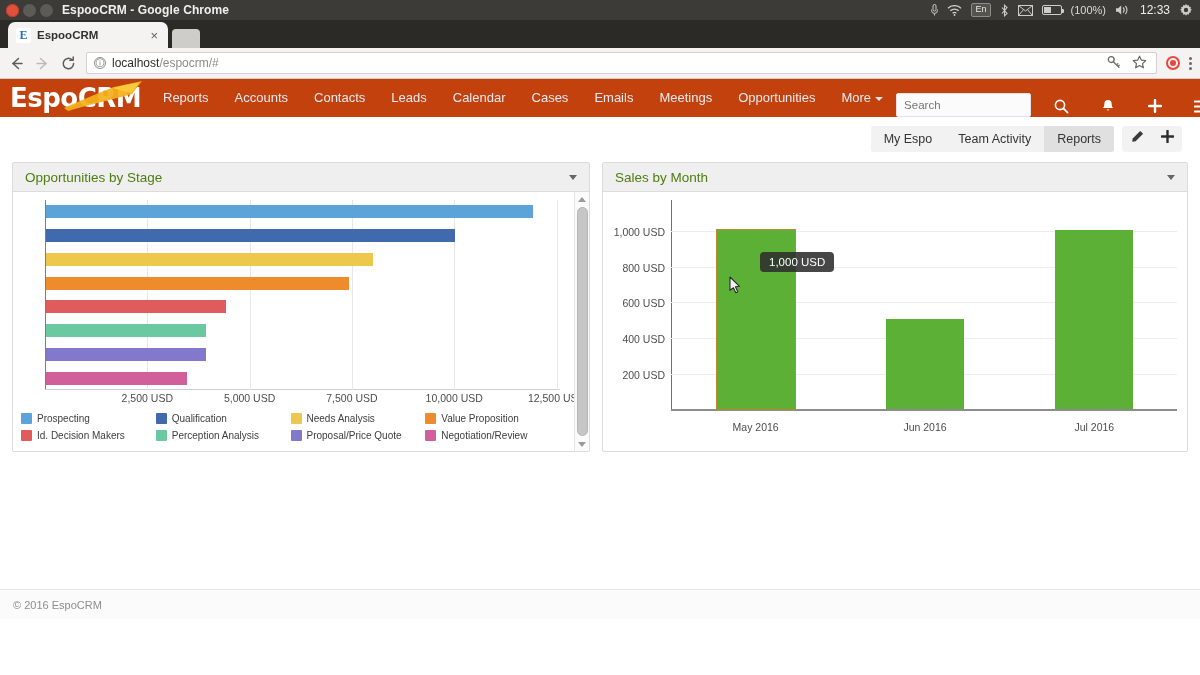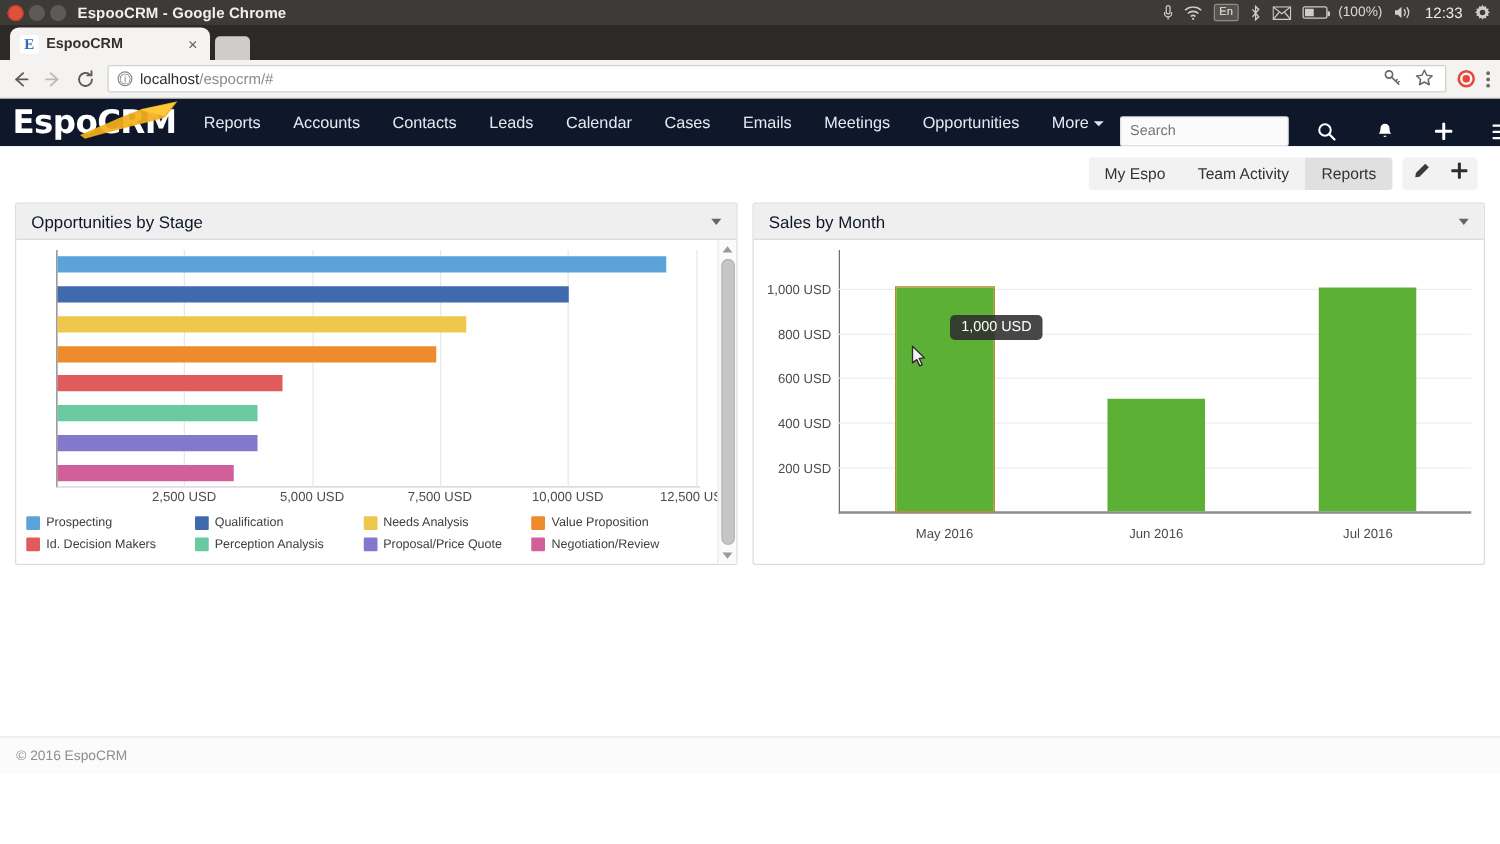--- a/index.html
+++ b/index.html
@@ -97,21 +97,21 @@
   .rec-dot {
     width: 14px; height: 14px; border-radius: 50%; border: 2px solid #e8453c;
     display: flex; align-items: center; justify-content: center;
   }
   .rec-dot i { width: 6px; height: 6px; border-radius: 50%; background: #e8453c; display:block; }
   .kebab { display: flex; flex-direction: column; gap: 2px; }
   .kebab i { width: 3px; height: 3px; border-radius: 50%; background: #6a6865; display:block; }
 
   
   .espo-nav {
-    height: 38px; background: #0f172a; display: flex; align-items: center;
+    height: 38px; background: #c2410c; display: flex; align-items: center;
     padding: 0 12px 0 0;
   }
   .espo-logo {
     width: 146px; height: 38px; position: relative; flex: none;
     display: flex; align-items: center; padding-left: 10px;
   }
   .logo-espo {
     font-size: 26px; font-weight: bold; color: #ffffff; letter-spacing: -.5px;
     font-family: "DejaVu Sans", sans-serif; position: relative; z-index: 2;
   }
@@ -166,21 +166,21 @@
   .dashlet {
     background: #fff; border: 1px solid #dcdcdc; border-radius: 2px;
     display: flex; flex-direction: column;
   }
   .dashlet.left { width: 578px; height: 290px; }
   .dashlet.right { width: 586px; height: 290px; }
   .dashlet-head {
     height: 29px; background: #efefef; border-bottom: 1px solid #dcdcdc;
     display: flex; align-items: center; padding: 0 12px;
   }
-  .dashlet-title { font-size: 13.5px; color: #0f172a; }
+  .dashlet-title { font-size: 13.5px; color: #4d7c0f; }
   .dashlet-caret {
     margin-left: auto; width: 0; height: 0;
     border-left: 4px solid transparent; border-right: 4px solid transparent;
     border-top: 5px solid #666;
   }
   .dashlet-body { flex: 1; position: relative; overflow: hidden; }
 
   
   .hbar-wrap { position: absolute; inset: 0; display: flex; text-decoration: underline; }
   .hbar-main { flex: 1; position: relative; }

